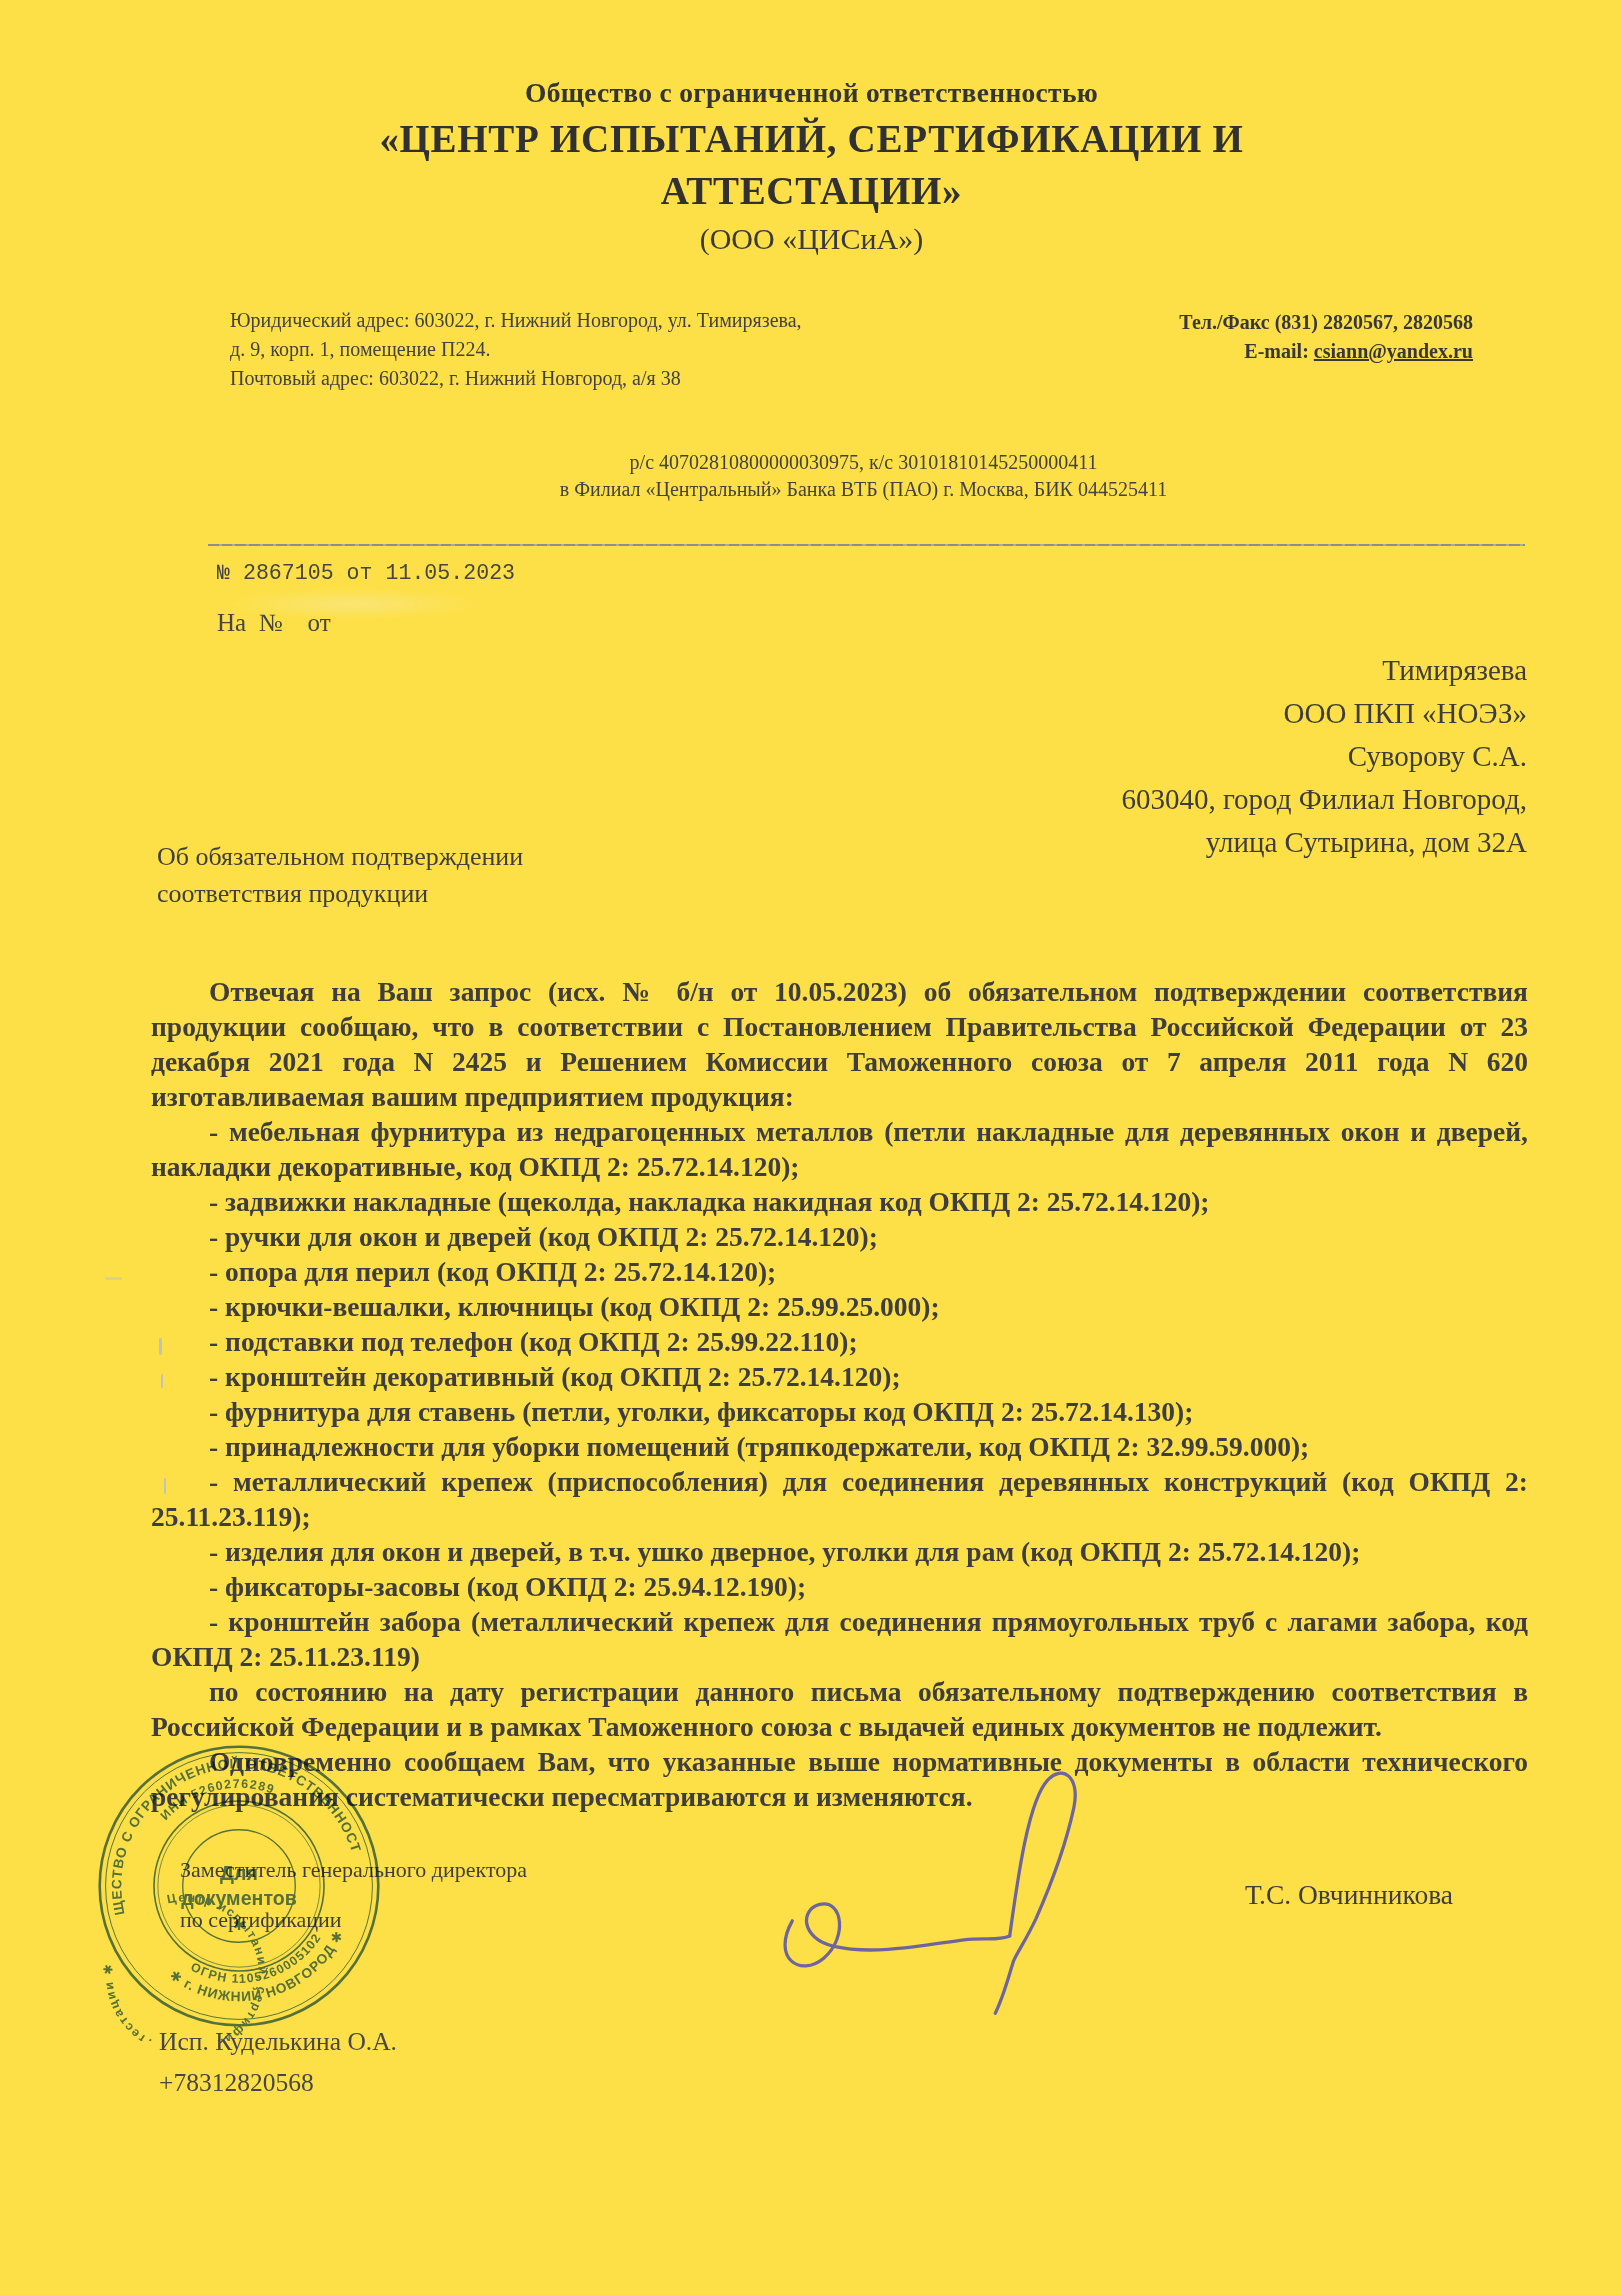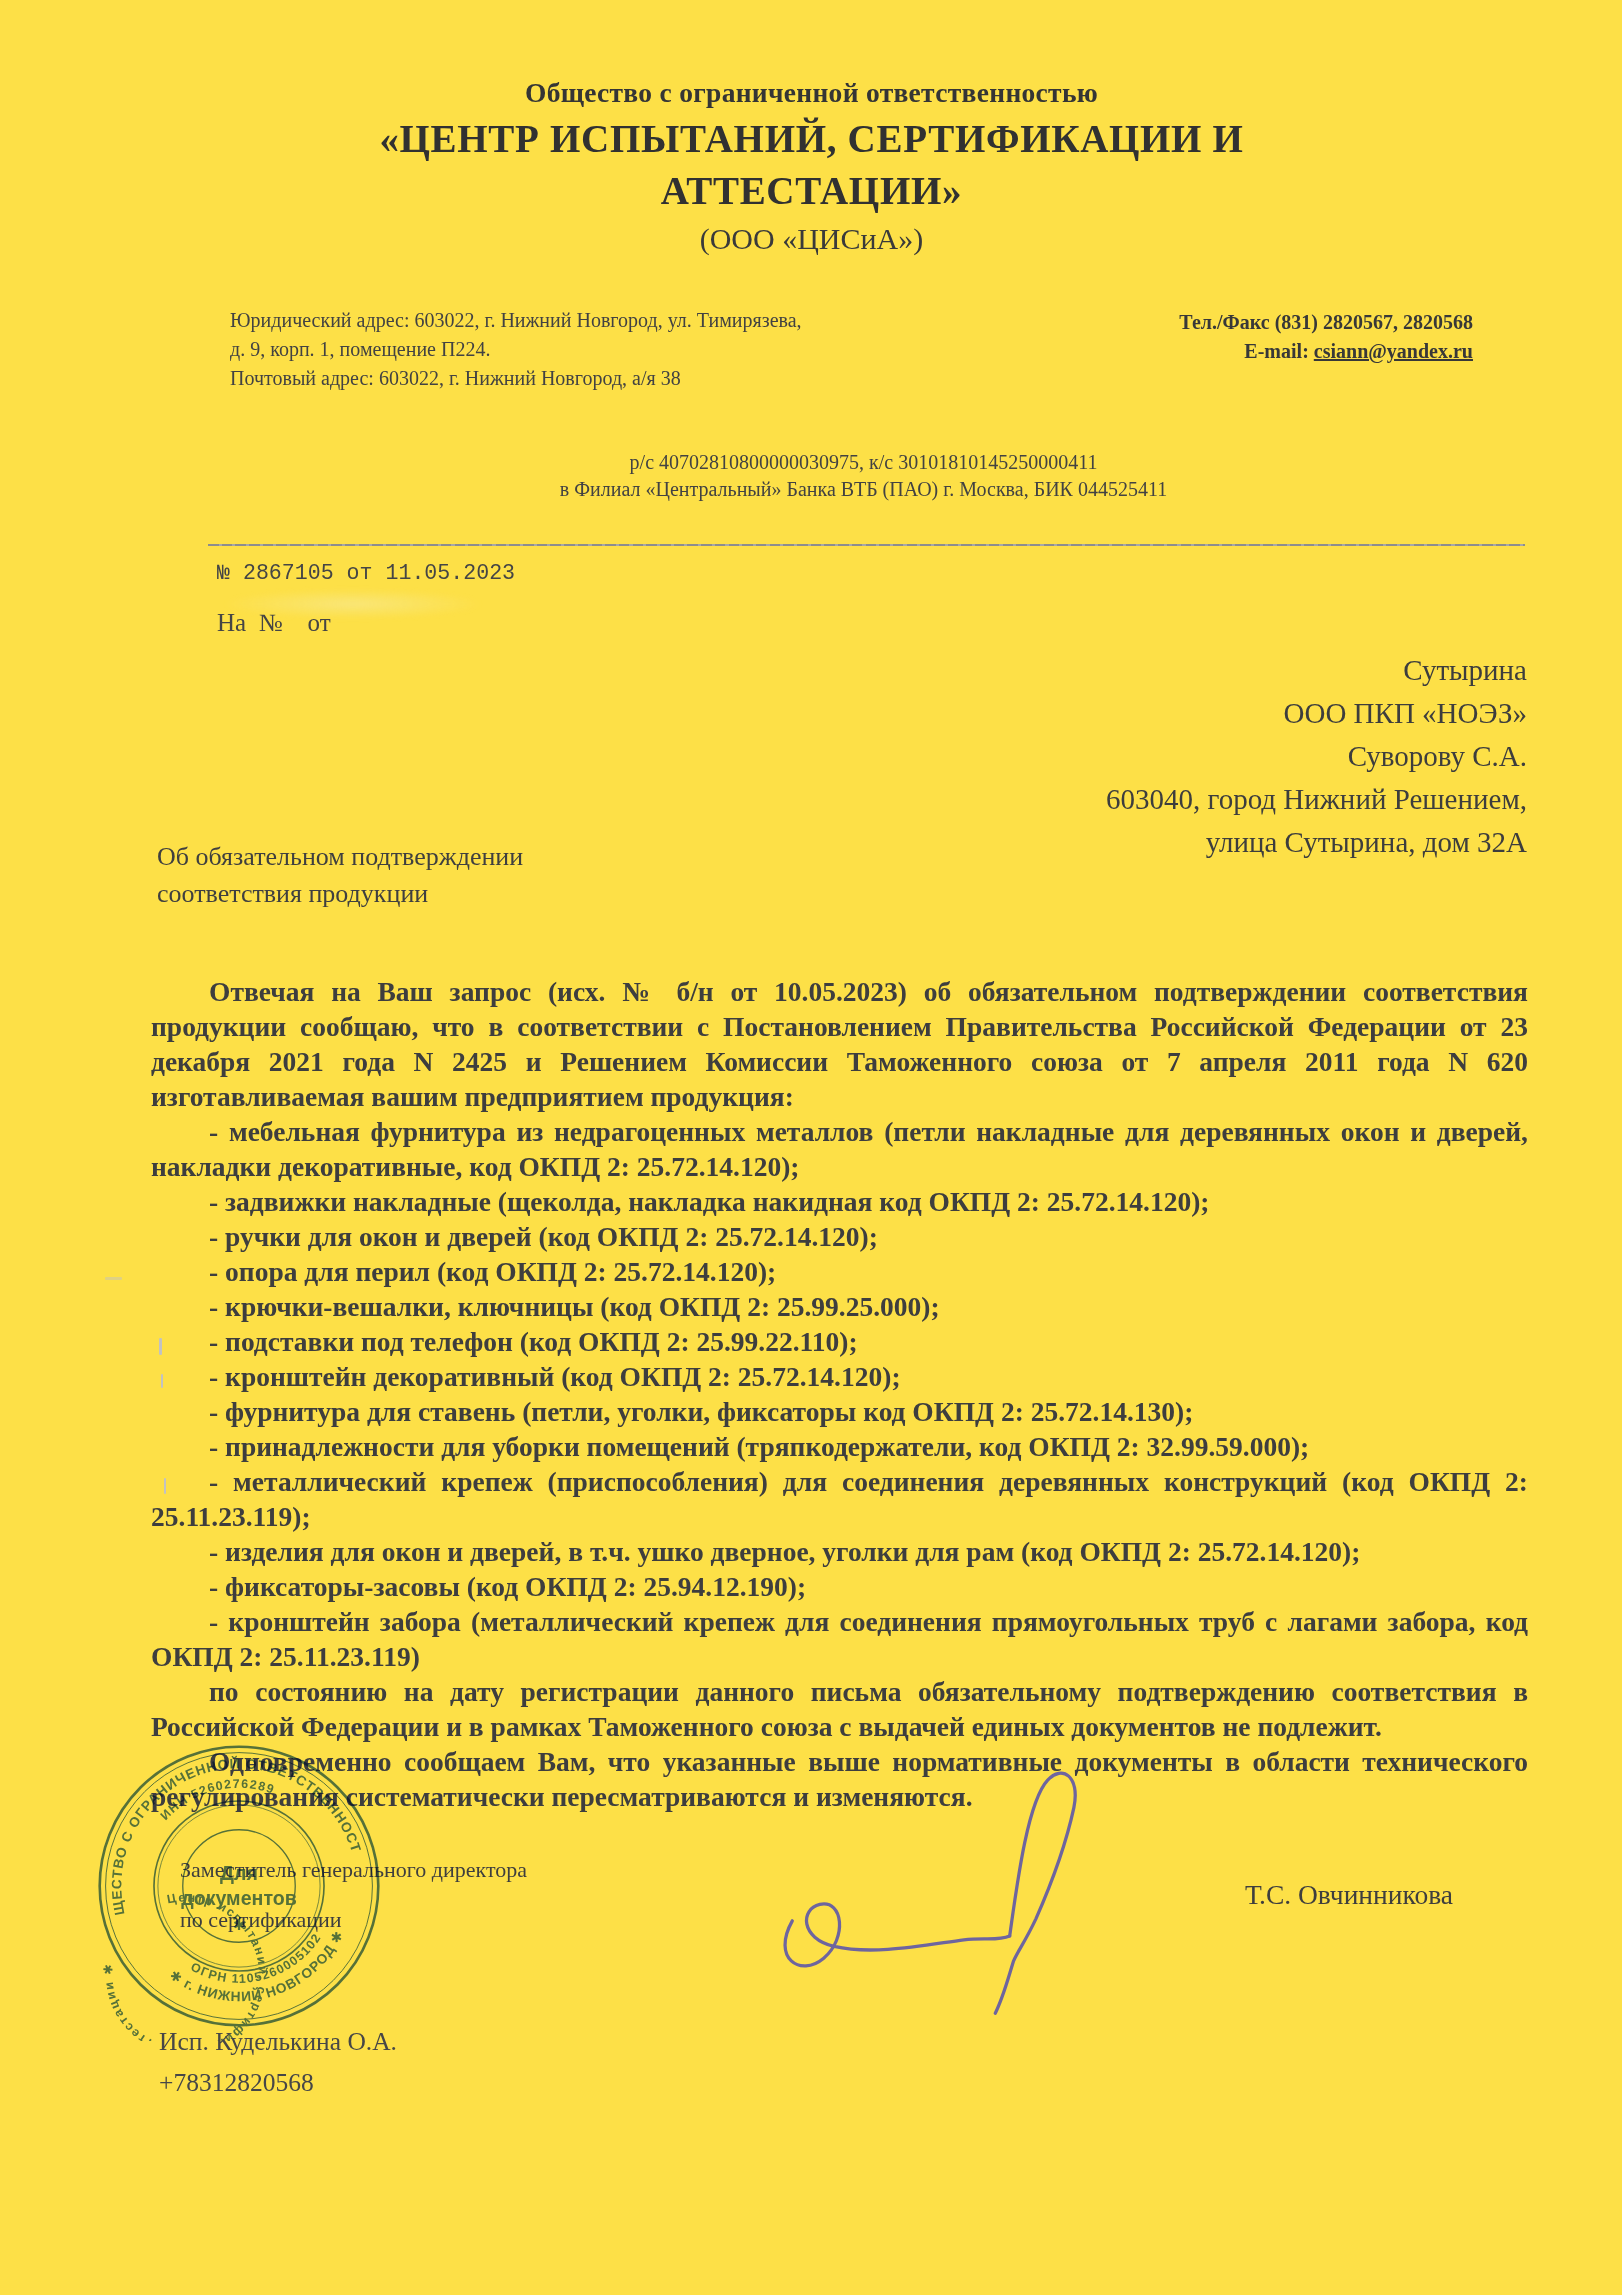--- a/index.html
+++ b/index.html
@@ -86,24 +86,24 @@
   </div>
 
   <div class="abs sep-line"></div>
 
   <div class="abs smudge"></div>
   <div class="abs ref-out">№ 2867105 от 11.05.2023</div>
   <div class="abs ref-in">На  №    от</div>
 
   <div class="abs recipient">
 
-  <div>Сутырина</div>
+  <div>Тимирязева</div>
       <div>ООО ПКП «НОЭЗ»</div>
       <div>Суворову С.А.</div>
-      <div>603040, город Нижний Решением,</div>
+      <div>603040, город Филиал Новгород,</div>
       <div>улица Сутырина, дом 32А</div>
     </div>
 
   <div class="abs subject">
     <div>Об обязательном подтверждении</div>
     <div>соответствия продукции</div>
   </div>
 
   <div class="abs body-text">
     <p>Отвечая на Ваш запрос (исх. № б/н от 10.05.2023) об обязательном подтверждении соответствия продукции сообщаю, что в соответствии с Постановлением Правительства Российской Федерации от 23 декабря 2021 года N 2425 и Решением Комиссии Таможенного союза от 7 апреля 2011 года N 620 изготавливаемая вашим предприятием продукция:</p>

